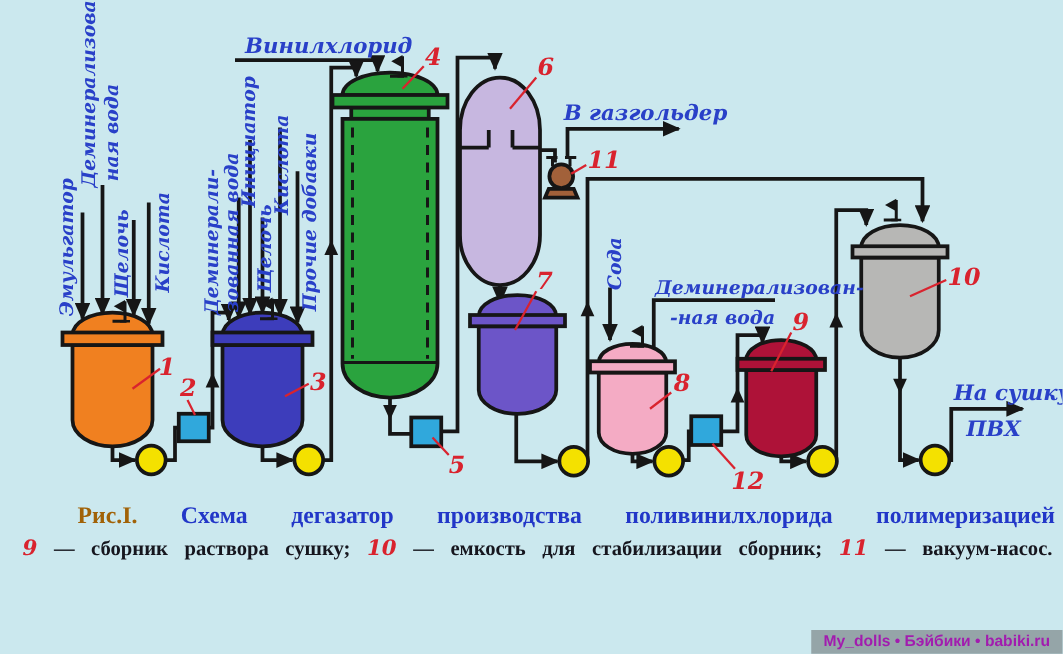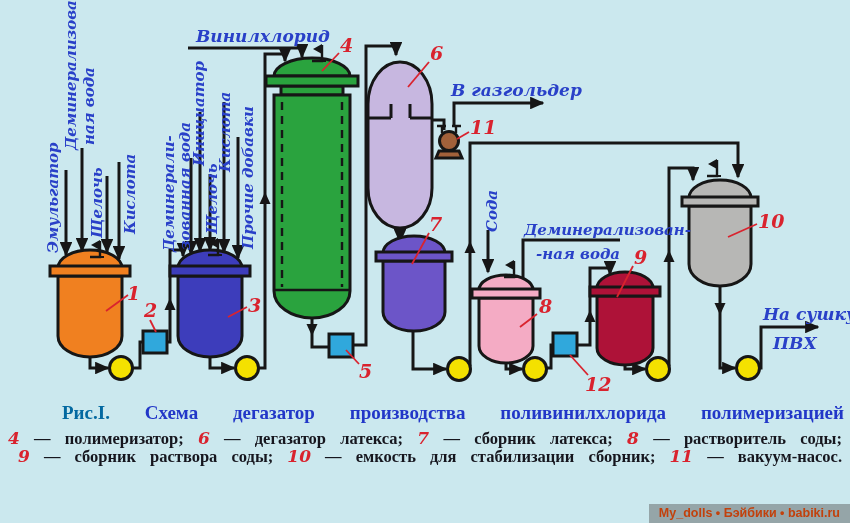--- a/index.html
+++ b/index.html
@@ -16,28 +16,28 @@
   .dash{stroke:#161616;stroke-width:2.4;fill:none;stroke-dasharray:8 6;}
   .ahf{fill:#161616;}
   .hlab{fill:#2940c8;font-style:italic;font-weight:bold;font-size:17px;font-family:"DejaVu Serif",serif;}
   .hlab2{fill:#2940c8;font-style:italic;font-weight:bold;font-size:15px;font-family:"DejaVu Serif",serif;}
   .rlab{fill:#2940c8;font-style:italic;font-weight:bold;font-size:15px;font-family:"DejaVu Serif",serif;}
   .num{fill:#d9232e;font-style:italic;font-weight:bold;font-size:19px;font-family:"DejaVu Serif",serif;}
   .lead{stroke:#d9232e;stroke-width:1.8;fill:none;}
   .caption{margin:4px 6px 0 6px;color:#2237c8;font-weight:bold;font-size:19px;}
   .cap-line1{padding-left:56px;text-align:justify;text-align-last:justify;}
   .cap-line2{padding-left:2px;}
-  .cap-fig{color:#0369a1;}
+  .cap-fig{color:#a16207;}
   .legend{margin:6px 8px 0 8px;font-weight:bold;font-size:16.5px;color:#16161e;}
   .legend .lln{text-align:justify;text-align-last:justify;line-height:17.5px;}
   .legend i{color:#d9232e;font-family:"DejaVu Serif",serif;font-size:17px;}
   .legend .l3{padding-left:10px;}
   .watermark{
     position:absolute;right:0;bottom:0;height:19px;line-height:19px;
-    padding:0 10px;background:rgba(105,110,112,.55);color:#c2410c;
+    padding:0 10px;background:rgba(105,110,112,.55);color:#a21caf;
     font-family:"Liberation Sans",sans-serif;font-size:12.5px;font-weight:bold;
   }
 </style>
 </head>
 <body>
 
 <svg width="850" height="398" viewBox="0 0 850 398">
   <defs>
     <marker id="ah" markerUnits="strokeWidth" markerWidth="4.8" markerHeight="4.2" refX="4.3" refY="2.1" orient="auto">
       <path d="M0,0 L4.8,2.1 L0,4.2 Z" fill="#161616"></path>
@@ -228,17 +228,16 @@
     <path class="lead" d="M570,355 L588,375"></path>
       <text class="num" x="585" y="391">12</text>
   </g>
 </svg>
 
 <div class="caption">
   <div class="cap-line1"><span class="cap-fig">Рис.I.</span> <span>Схема дегазатор производства поливинилхлорида полимеризацией</span></div>
 </div>
 
 <div class="legend">
-  <div class="lln"><i>4</i><span> — полимеризатор; </span> <i>6</i><span> — дегазатор латекса; </span> <i>7</i><span> — сборник латекса; </span> <i>8</i><span> — растворитель соды;</span></div>
-  <div class="lln l3"><i>9</i><span> — сборник раствора соды; </span> <i>10</i><span> — емкость для стабилизации сборник; </span> <i>11</i><span> — вакуум-насос.</span></div>
+  <div class="lln l3"><i>9</i><span> — сборник раствора сушку; </span> <i>10</i><span> — емкость для стабилизации сборник; </span> <i>11</i><span> — вакуум-насос.</span></div>
 </div>
 
 <div class="watermark">My_dolls • Бэйбики • babiki.ru</div>
 
 </body></html>

